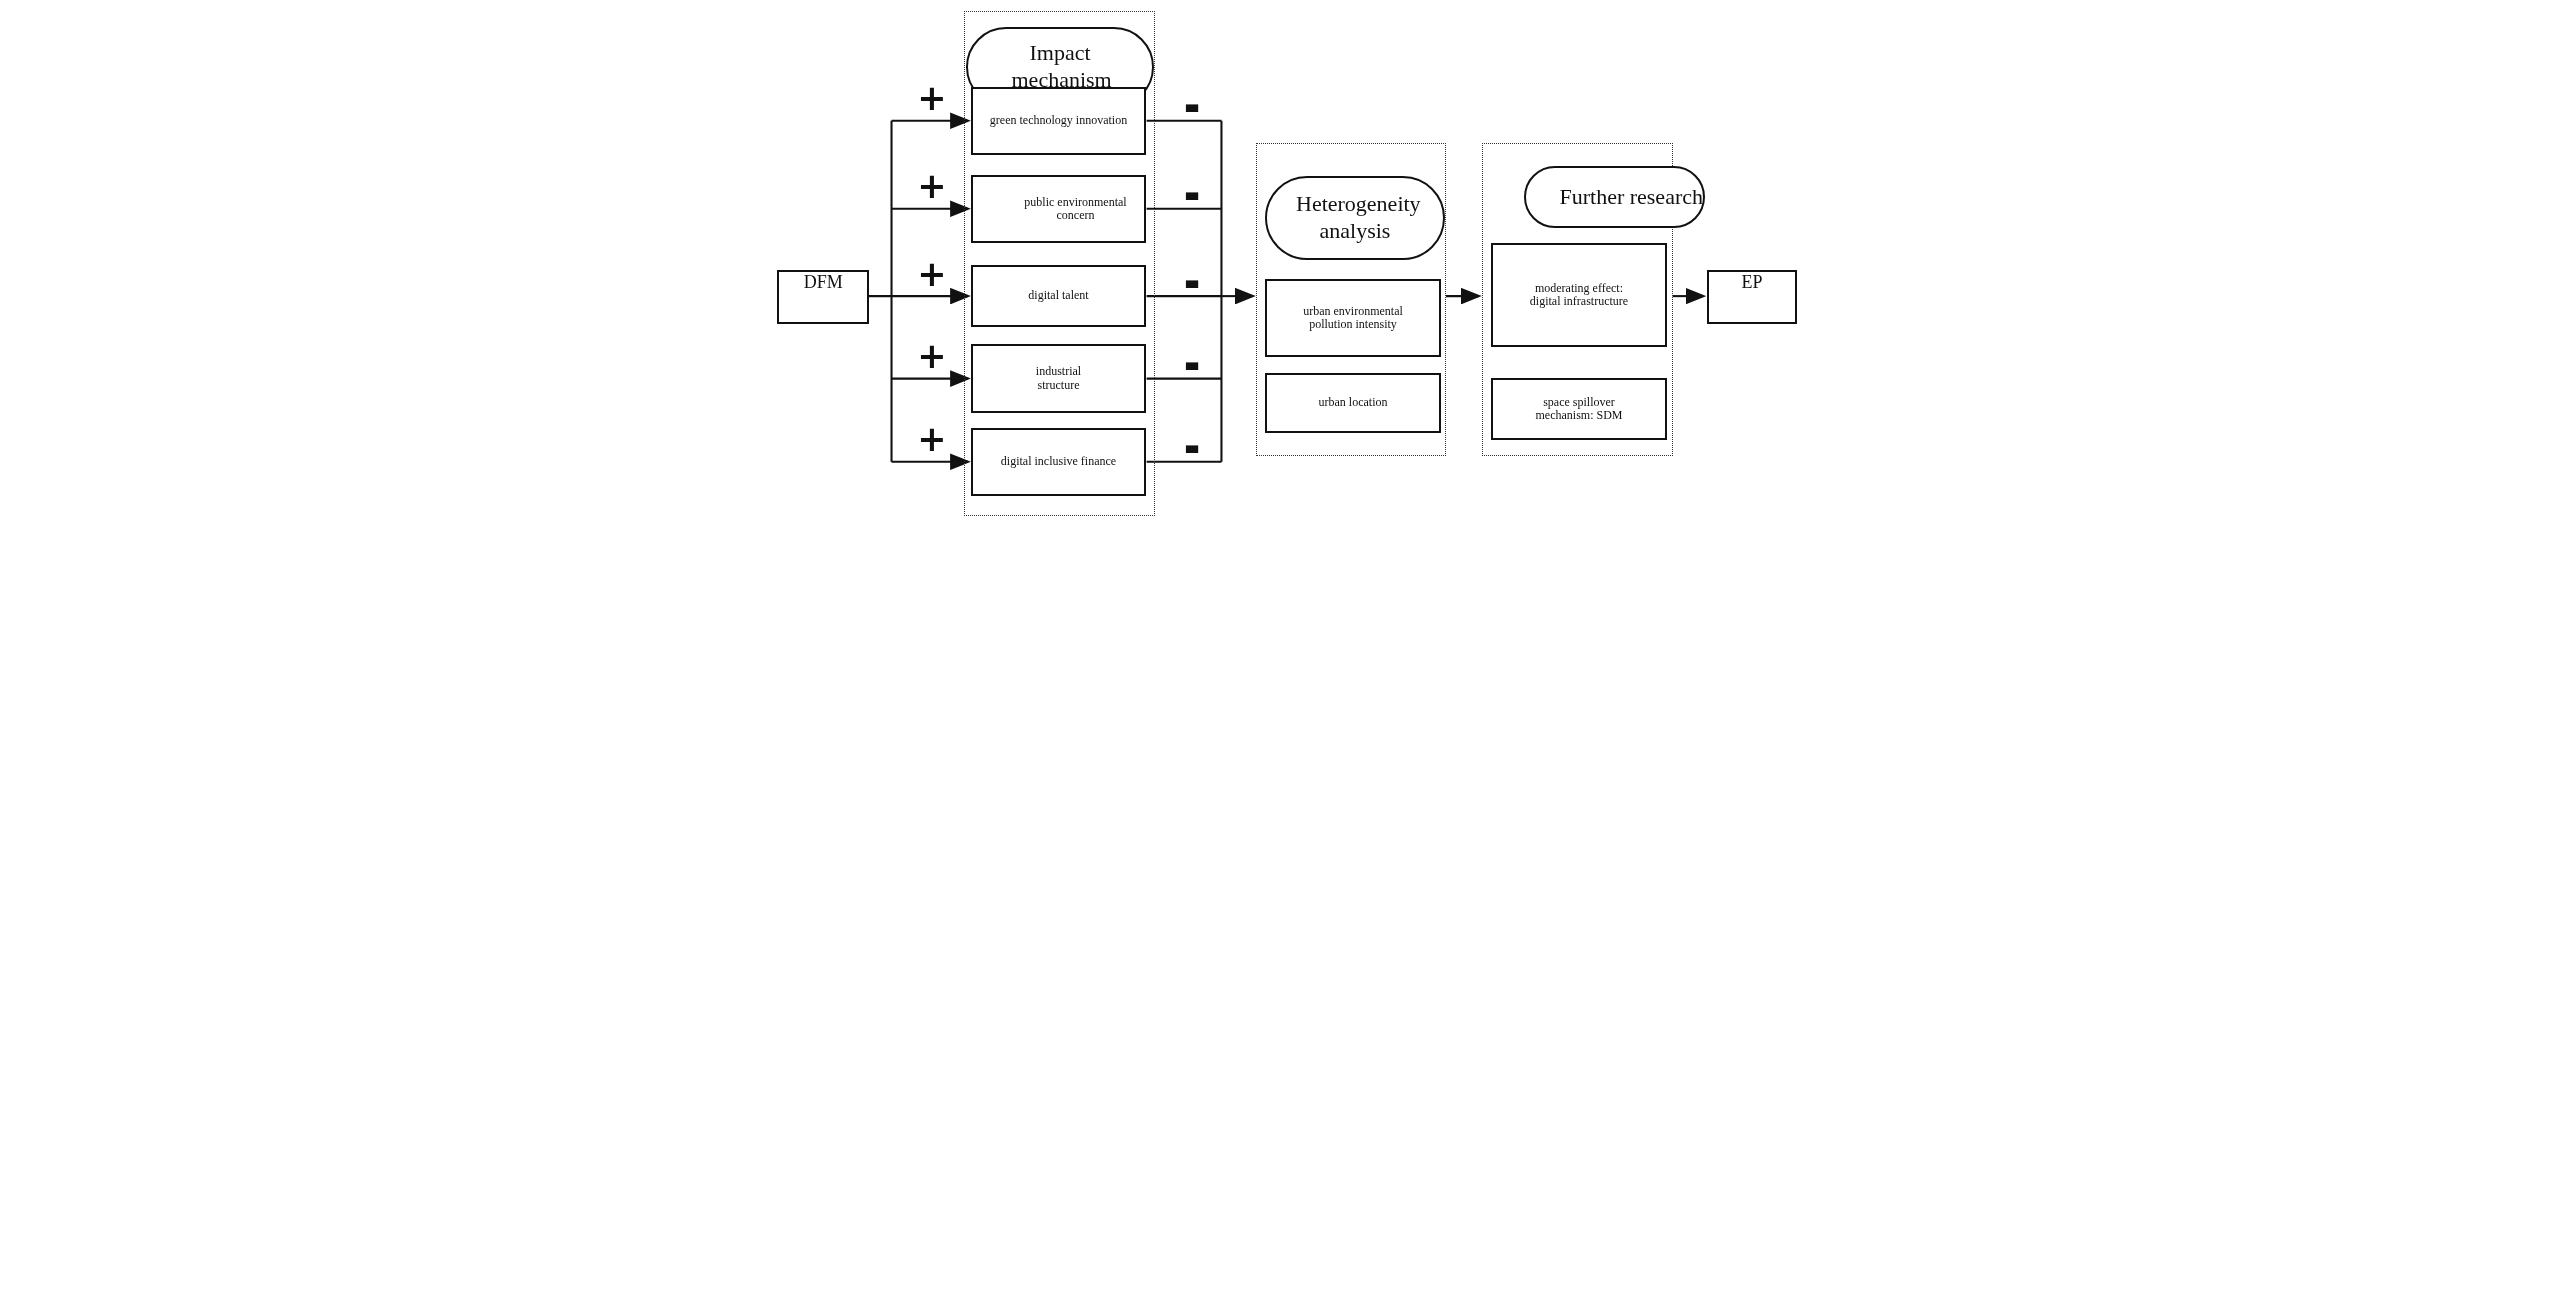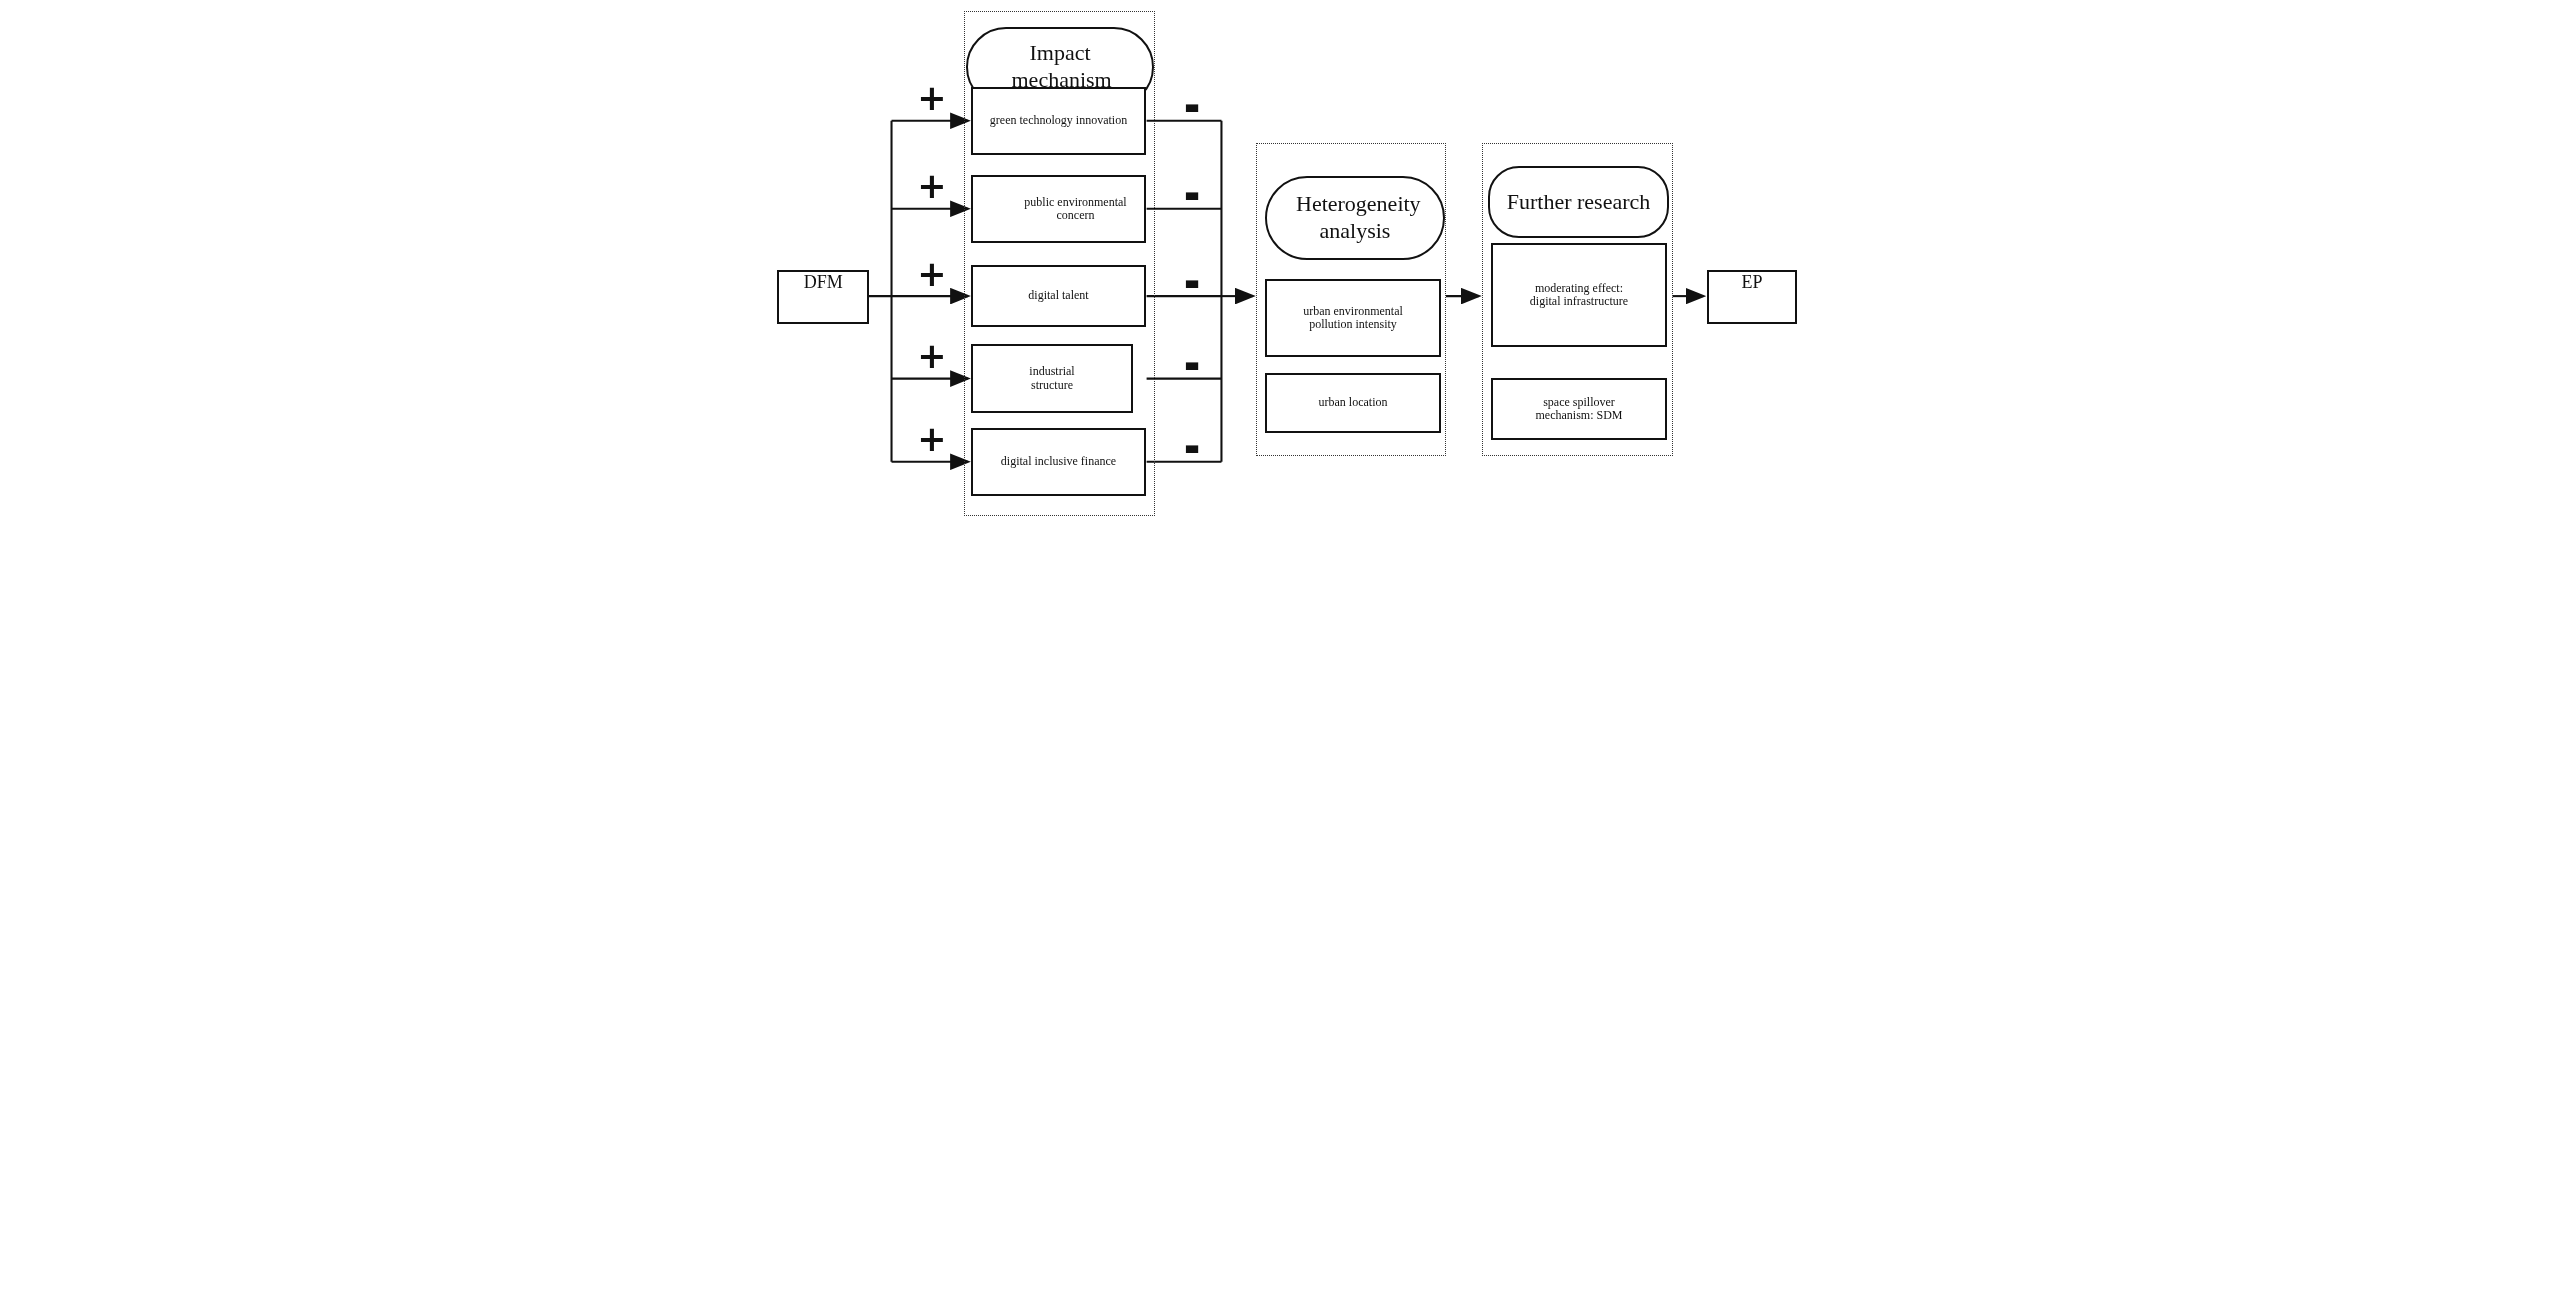--- a/index.html
+++ b/index.html
@@ -130,21 +130,21 @@
   </div>
   <div class="box" style="left:198px; top:83px; width:175px; height:68px;">
     <span>green technology innovation</span>
   </div>
   <div class="box wmax150" style="left:198px; top:171px; width:175px; height:68px;padding-left:34px;">
     <span>public environmental concern</span>
   </div>
   <div class="box" style="left:198px; top:261px; width:175px; height:62px;">
     <span>digital talent</span>
   </div>
-  <div class="box wmax120" style="left:198px; top:340px; width:162px; height:69px;">
+  <div class="box wmax120" style="left:198px; top:340px; width:175px; height:69px;">
     <span>industrial structure</span>
   </div>
   <div class="box wmax180" style="left:198px; top:424px; width:175px; height:68px;">
     <span>digital inclusive finance</span>
   </div>
 
   <div class="sign plus" style="left:159px; top:94px;">+</div>
   <div class="sign plus" style="left:159px; top:182px;">+</div>
   <div class="sign plus" style="left:159px; top:270px;">+</div>
   <div class="sign plus" style="left:159px; top:352px;">+</div>
@@ -161,21 +161,21 @@
     <span>Heterogeneity analysis</span>
   </div>
   <div class="box wmax150" style="left:492px; top:275px; width:176px; height:78px;">
     <span>urban environmental pollution intensity</span>
   </div>
   <div class="box" style="left:492px; top:369px; width:176px; height:60px;">
     <span>urban location</span>
   </div>
 
   <div class="group" style="left:709px; top:139px; width:191px; height:313px;"></div>
-  <div class="pill pill-further" style="left:715px; top:162px; width:181px; height:72px;">
+  <div class="pill pill-further" style="left:751px; top:162px; width:181px; height:62px;justify-content:flex-end;">
     <span>Further research</span>
   </div>
   <div class="box wmax160" style="left:718px; top:239px; width:176px; height:104px;">
     <span>moderating effect: digital infrastructure</span>
   </div>
   <div class="box wmax190" style="left:718px; top:374px; width:176px; height:62px;">
     <span>space spillover mechanism: SDM</span>
   </div>
 
   <div class="node" style="left:934px; top:266px; width:90px; height:54px;">

